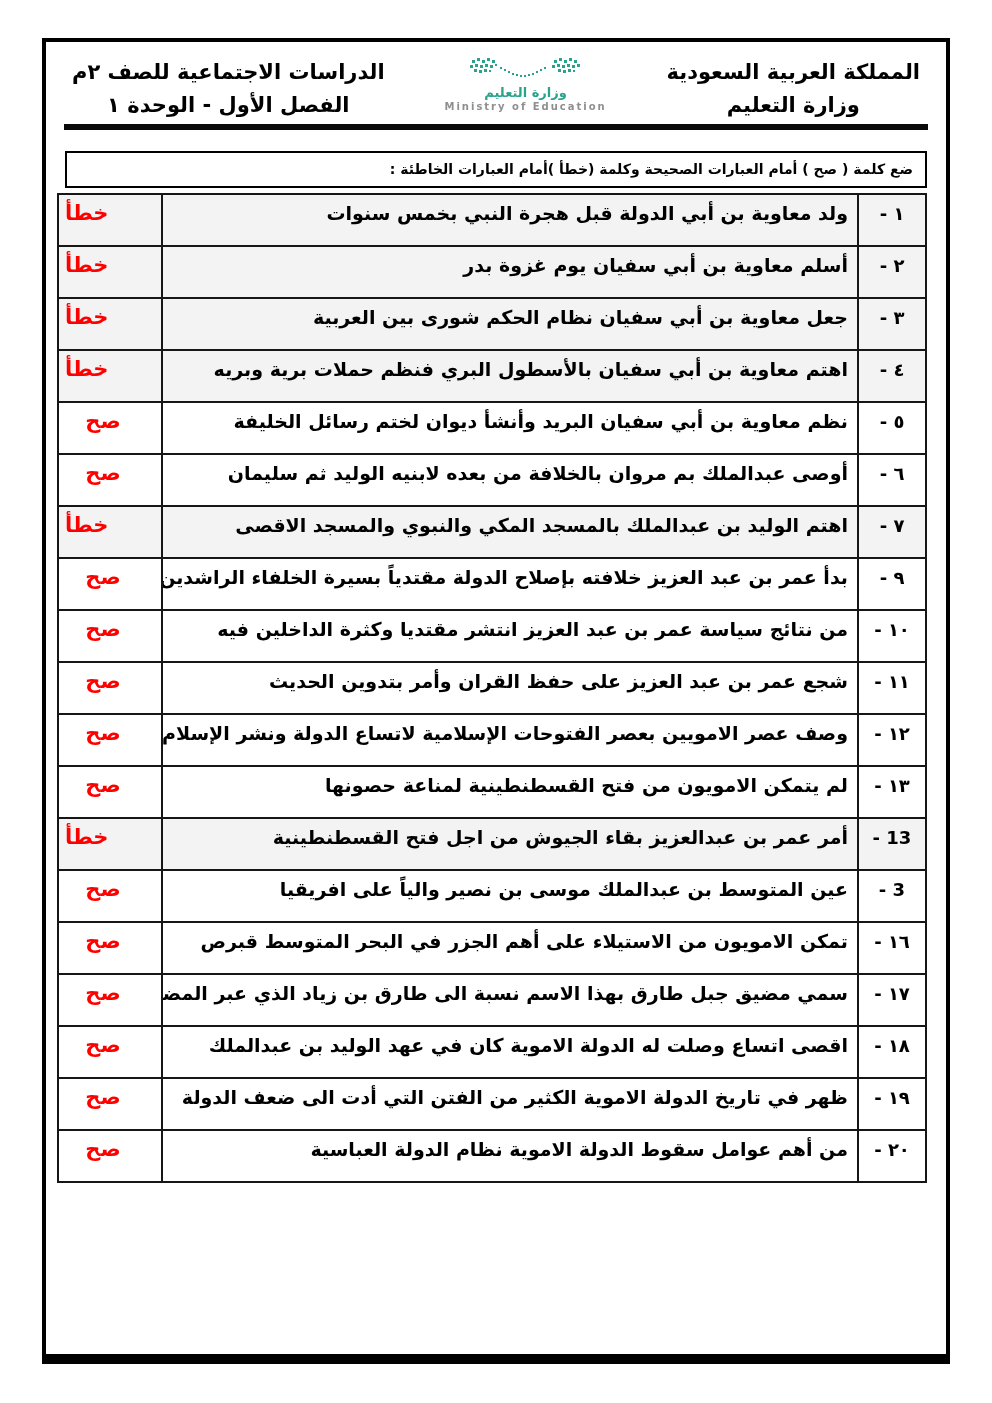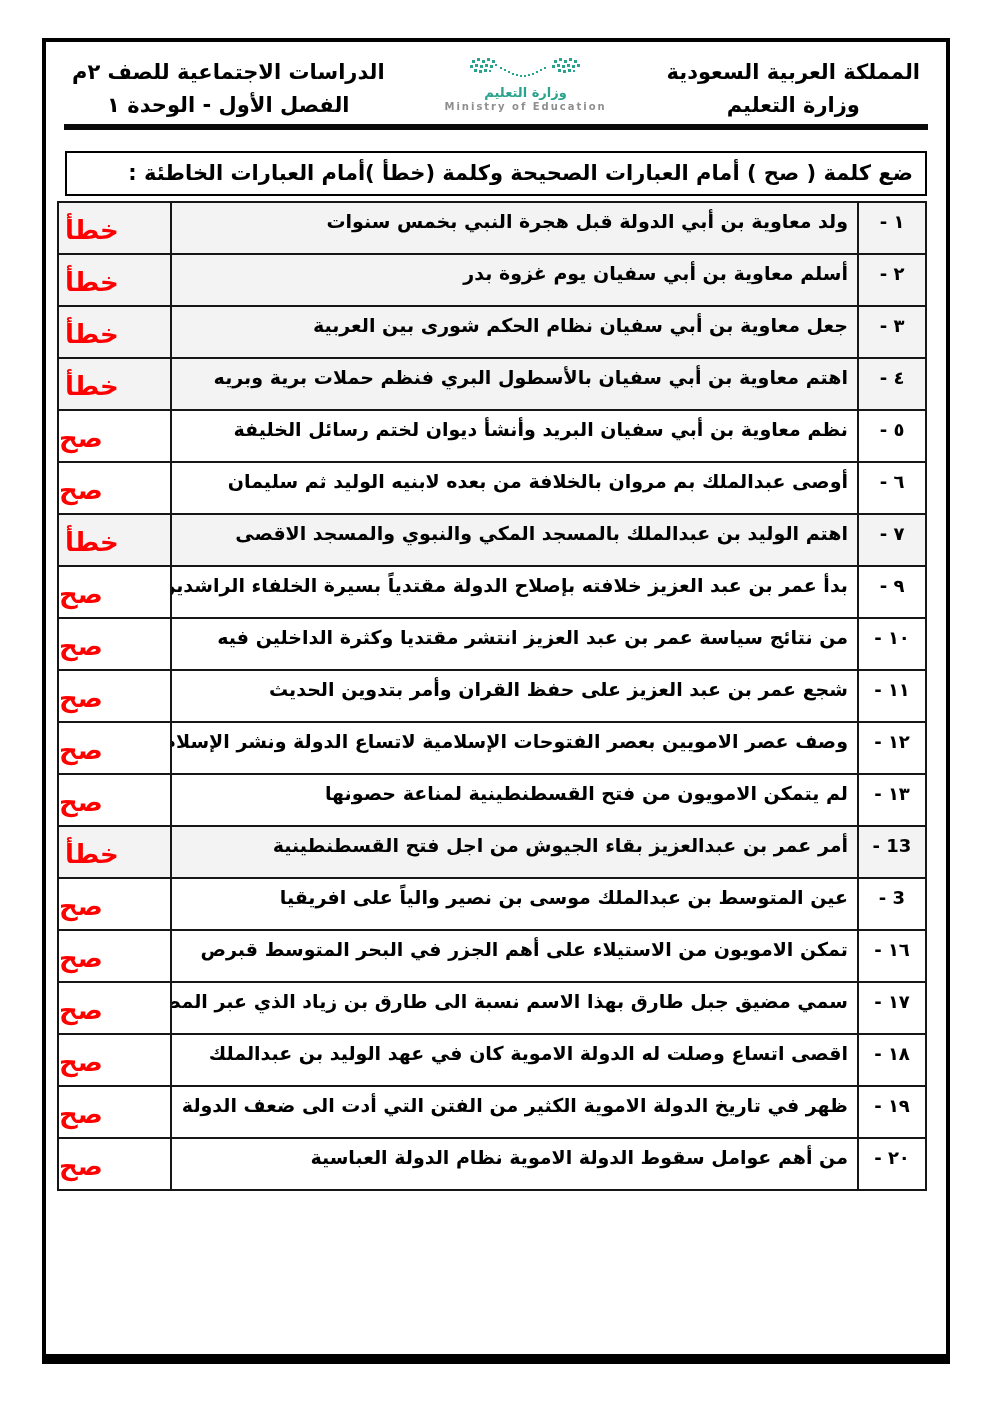--- a/index.html
+++ b/index.html
@@ -19,33 +19,33 @@
   }
   .hdr-block { text-align:center; font-size:21px; line-height:1.55; white-space:nowrap; }
   .logo { width:190px; text-align:center; margin-top:2px; }
   .logo-dots { display:block; margin:0 auto; }
   .logo-ar { font-size:13px; letter-spacing:1px; margin-top:1px; }
   .logo-en { font-size:10px; font-weight:bold; letter-spacing:2px; margin-top:1px; }
   .header-rule { height:6px; background:#0a0a0a; margin:0 18px; }
   
   .title-box {
     margin:21px 19px 5px 19px; border:2px solid #000; background:#fff;
-    font-size:21px; padding:8px 12px 9px 8px; text-align:right; white-space:nowrap;
+    font-size:14px; padding:8px 12px 9px 8px; text-align:right; white-space:nowrap;
   }
   
   table.qtable {
     border-collapse:collapse; margin:0 19px; width:870px; table-layout:fixed;
   }
   .qtable td { border:2px solid #161616; vertical-align:top; height:52px; background:#fff; }
   .qtable td.num  { width:68px;  text-align:center; font-size:18px; padding-top:8px; }
   .qtable td.stmt { text-align:right; font-size:19px; padding:7px 9px 0 4px;
                     white-space:nowrap; overflow:hidden; }
-  .qtable td.ans  { width:113px; font-size:26px; color:#ff0000; padding-top:12px; }
+  .qtable td.ans  { width:104px; font-size:21px; color:#ff0000; padding-top:6px; }
   .qtable td.ans.wrong   { text-align:left;  padding-left:6px; direction:ltr; }
-  .qtable td.ans.correct { text-align:left; padding-right:14px; }
+  .qtable td.ans.correct { text-align:center; padding-right:14px; }
   .qtable tr.shaded td { background:#f3f3f3; }
 </style>
 </head>
 <body>
 
 <div class="frame">
 
   <div class="header">
     <div class="hdr-block">
       <div>المملكة العربية السعودية</div>

